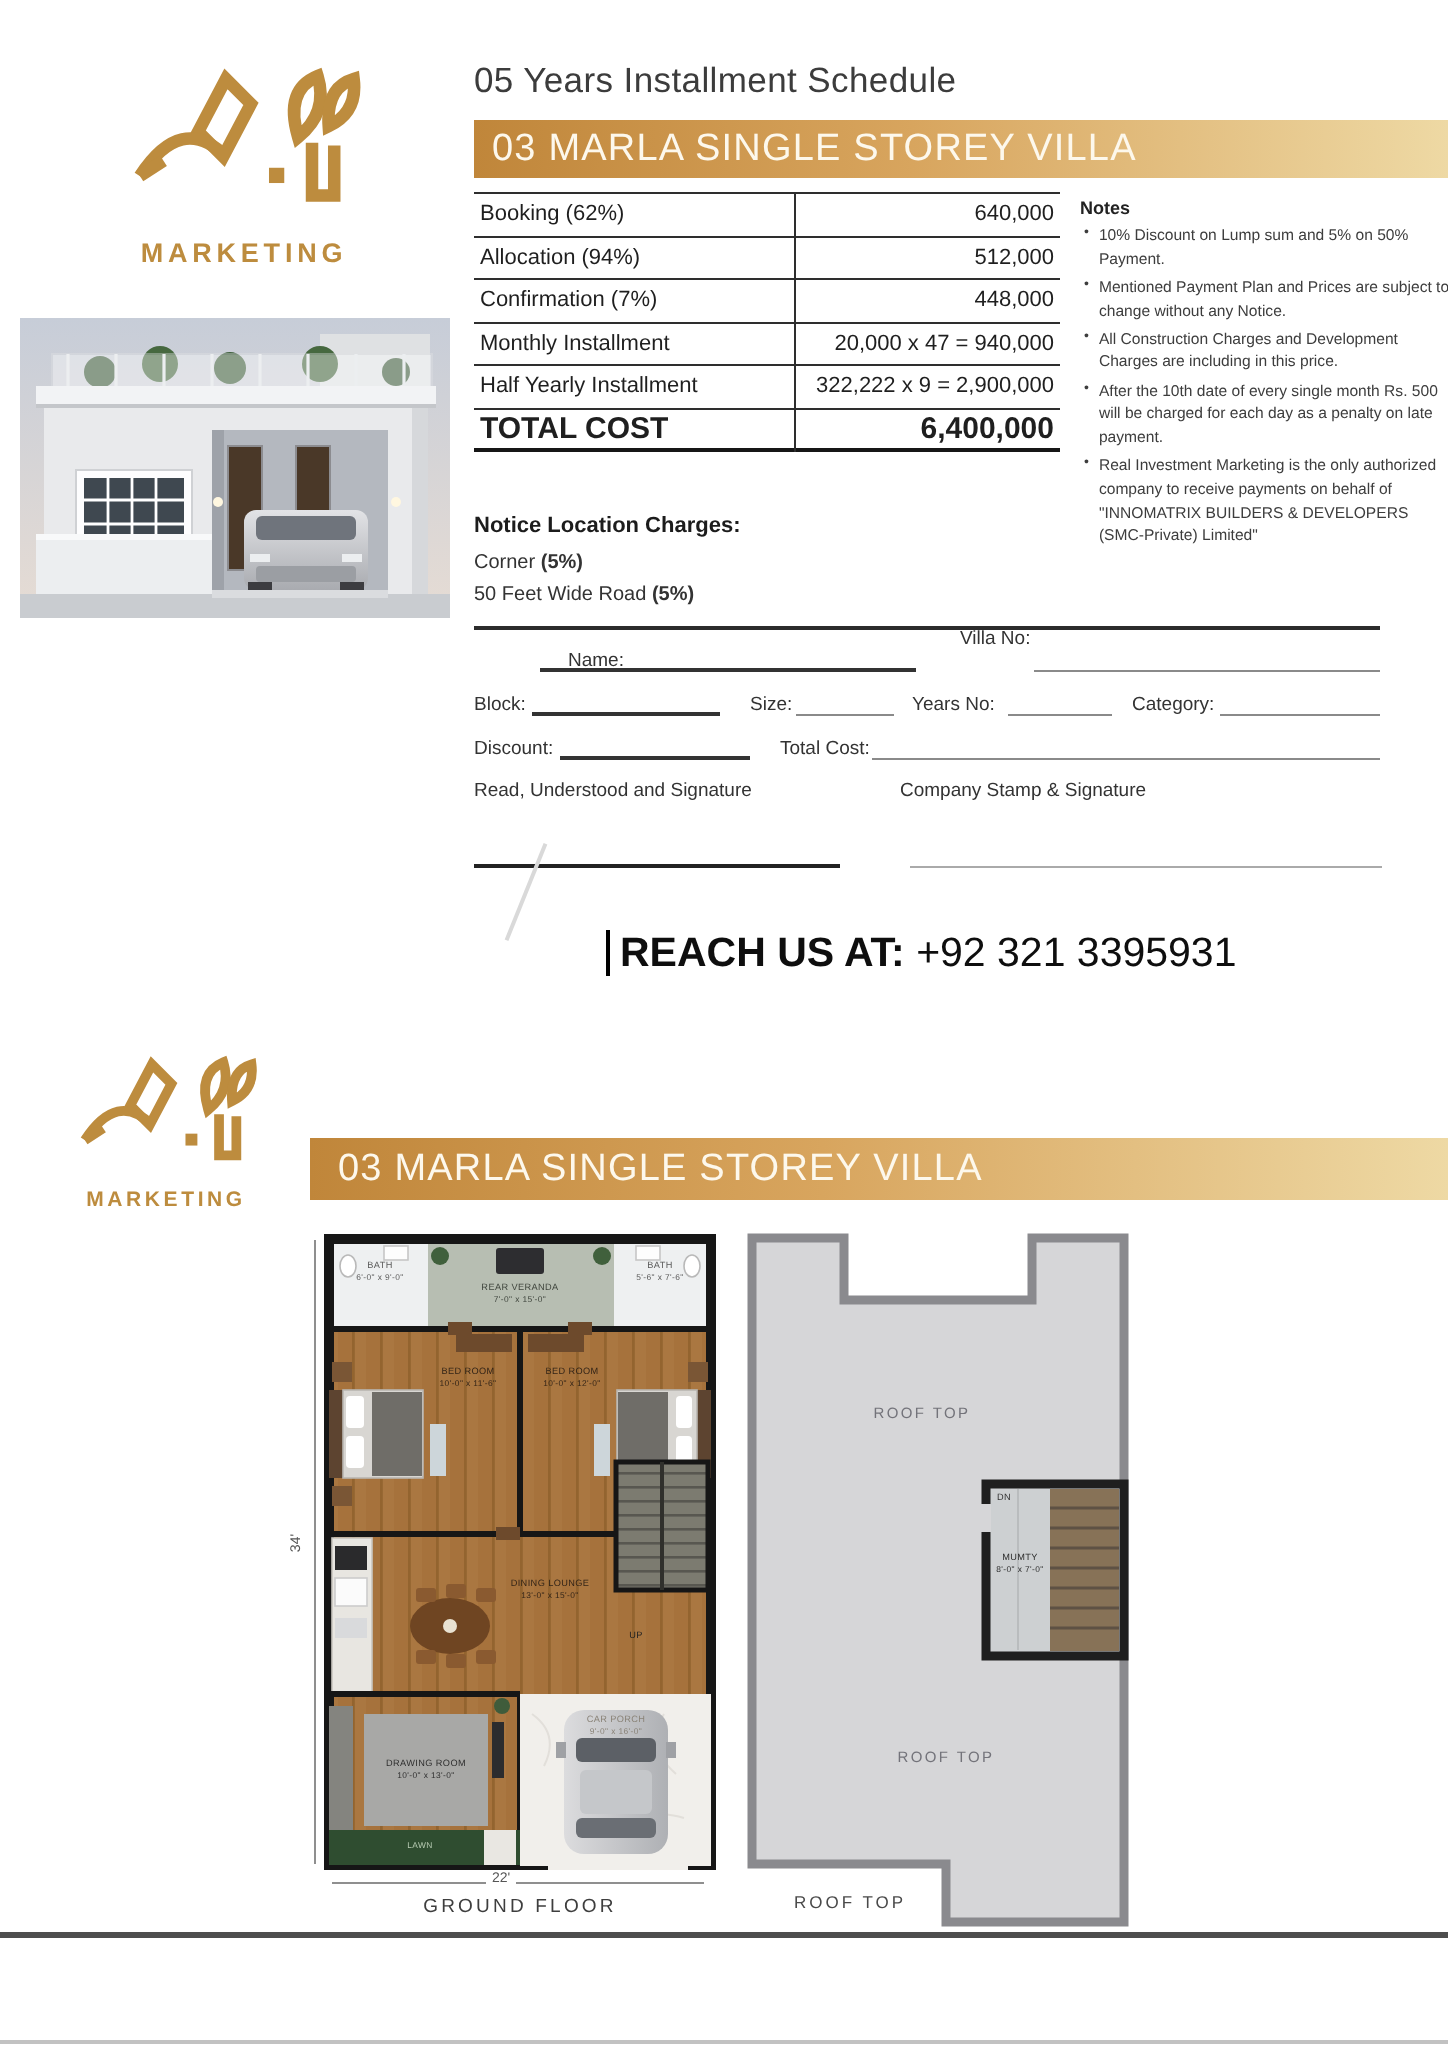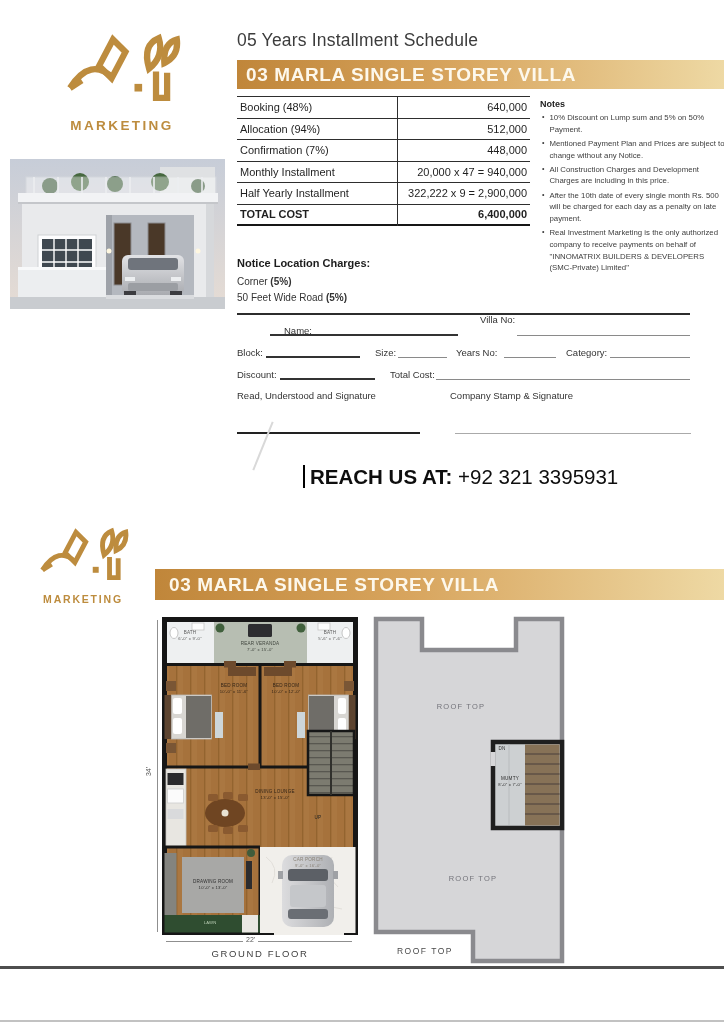--- a/index.html
+++ b/index.html
@@ -8,28 +8,28 @@
   .page { position:relative; width:724px; height:1024px; background:#fff; overflow:hidden; margin:0 auto; }
   .abs { position:absolute; }
 
   
   .logo { text-align:center; }
   .brand-name { color:#bd8c3e; font-weight:700; letter-spacing:2.4px; }
 
   
   .schedule-title { font-size:17.5px; color:#3c3c3c; font-weight:500; letter-spacing:0.2px; }
   .gold-banner { background:linear-gradient(90deg,#c0863a 0%,#d8a55e 45%,#eed9a4 100%);
-                 color:#fdf8ec; font-weight:700; letter-spacing:0.6px; display:flex; align-items:center; }
+                 color:#fdf8ec; font-weight:400; letter-spacing:0.6px; display:flex; align-items:center; }
 
   
   .itable { font-size:11px; color:#1f1f1f; border-top:1.6px solid #2e2e2e; position:relative; }
   .itable .row { display:flex; justify-content:space-between; align-items:center;
                  height:21.5px; border-bottom:1.4px solid #2e2e2e; padding:0 3px; }
   .itable .row .val { text-align:right; }
-  .itable .row.total { font-weight:700; font-size:11px; border-bottom:2.8px solid #161616; }
+  .itable .row.total { font-weight:700; font-size:15px; border-bottom:2.8px solid #161616; }
   .itable .vdiv { position:absolute; left:160px; top:0; bottom:0; width:1.3px; background:#2e2e2e; }
 
   
   .notes { width:186px; color:#3d3d3d; }
   .notes .ntitle { font-size:9px; font-weight:700; color:#222; margin-bottom:3px; }
   .note { display:flex; font-size:7.8px; line-height:1.5; margin-bottom:2.5px; }
   .note::before { content:"•"; margin:0 5px 0 2px; flex:none; font-size:7px; }
 
   .prime-title { font-size:11px; font-weight:700; color:#1c1c1c; margin-bottom:5px; }
   .prime-line { font-size:10px; color:#333; line-height:1.55; }
@@ -137,21 +137,21 @@
   </div>
 
   <div class="abs schedule-title" style="left:237px; top:30px;">05 Years Installment Schedule</div>
   <div class="abs gold-banner" style="left:237px; top:60px; width:487px; height:29px; font-size:19px; padding-left:9px;">
     <span>03 MARLA SINGLE STOREY VILLA</span>
   </div>
 
   <div class="abs itable" style="left:237px; top:96px; width:293px;">
     <div class="vdiv"></div>
     <div class="row">
-      <span>Booking (48%)</span>
+      <span>Booking (62%)</span>
       <span class="val">640,000</span>
     </div>
     <div class="row">
       <span>Allocation (94%)</span>
       <span class="val">512,000</span>
     </div>
     <div class="row">
       <span>Confirmation (7%)</span>
       <span class="val">448,000</span>
     </div>

